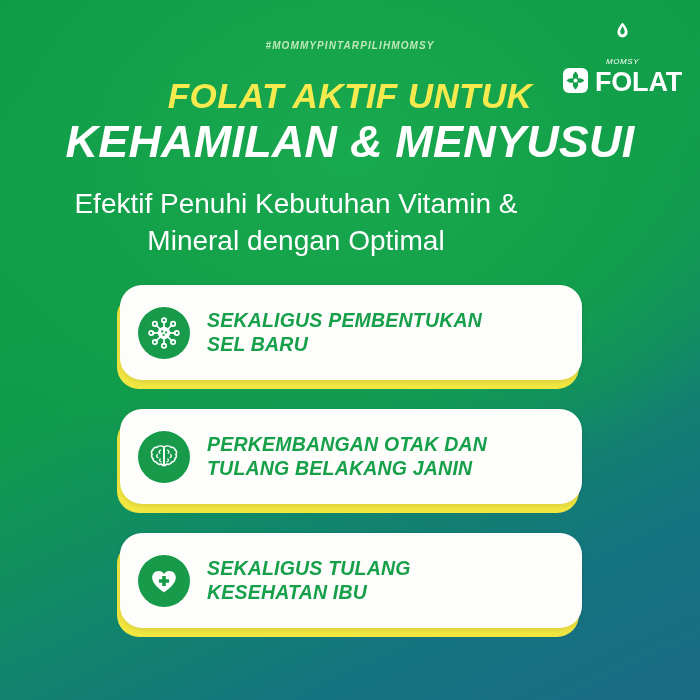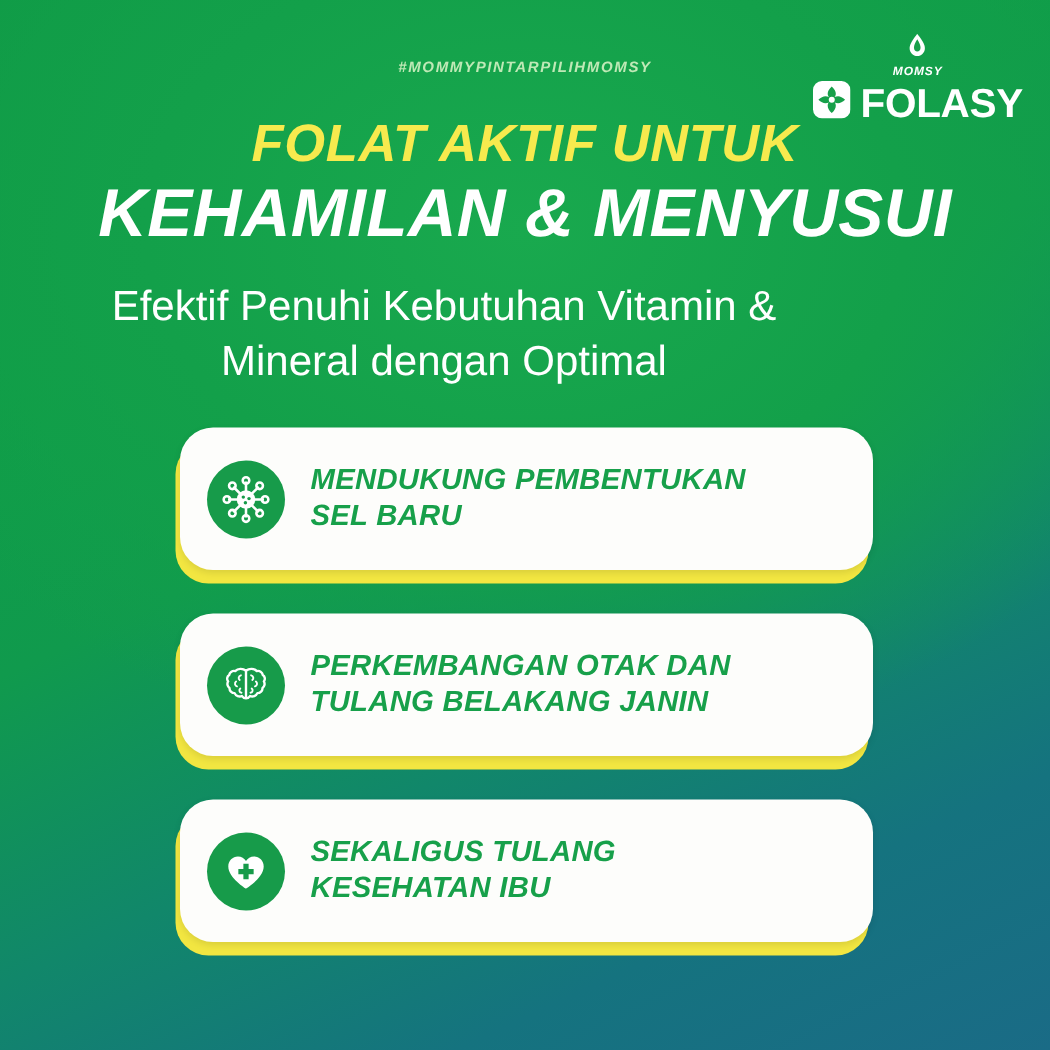--- a/index.html
+++ b/index.html
@@ -21,22 +21,22 @@
   }
 
   
   .logo{
     position:absolute;top:22px;right:18px;
     display:flex;flex-direction:column;align-items:center;
   }
   .logo-momsy{display:flex;flex-direction:column;align-items:center;margin-bottom:2px;}
   .drop{display:block;}
   .momsy-word{
-    color:#ffffff;font-size:8px;font-weight:bold;letter-spacing:.6px;
-    font-style:italic;line-height:1;margin-top:1px;
+    color:#ffffff;font-size:8px;font-weight:normal;letter-spacing:.6px;
+    font-style:italic;line-height:1;margin-top:16px;
   }
   .logo-folasy{display:flex;align-items:center;gap:7px;}
   .folasy-word{
     color:#ffffff;font-size:27px;font-weight:bold;line-height:1;
     letter-spacing:-.2px;
   }
 
   
   .hashtag{
     position:absolute;top:40px;left:0;width:700px;text-align:center;
@@ -108,21 +108,21 @@
     <div class="logo-folasy">
       <span>
         <svg width="25" height="25" viewBox="0 0 25 25">
           <rect x="0" y="0" width="25" height="25" rx="6" fill="#ffffff"></rect>
           <g fill="#17a04a">
             <path d="M12.5 3.6 C10.6 5.3 9.8 7.0 9.8 8.5 C9.8 9.4 10.1 10.1 10.6 10.6 C9.9 10.3 9.1 10.2 8.3 10.2 C6.8 10.2 5.2 11.0 3.6 12.5 C5.2 14.0 6.8 14.8 8.3 14.8 C9.1 14.8 9.9 14.7 10.6 14.4 C10.1 14.9 9.8 15.6 9.8 16.5 C9.8 18.0 10.6 19.7 12.5 21.4 C14.4 19.7 15.2 18.0 15.2 16.5 C15.2 15.6 14.9 14.9 14.4 14.4 C15.1 14.7 15.9 14.8 16.7 14.8 C18.2 14.8 19.8 14.0 21.4 12.5 C19.8 11.0 18.2 10.2 16.7 10.2 C15.9 10.2 15.1 10.3 14.4 10.6 C14.9 10.1 15.2 9.4 15.2 8.5 C15.2 7.0 14.4 5.3 12.5 3.6 Z"></path>
           </g>
           <circle cx="12.5" cy="12.5" r="2.0" fill="#ffffff"></circle>
         </svg>
       </span>
-      <span class="folasy-word">FOLASY</span>
+      <span class="folasy-word">FOLAT</span>
     </div>
   </div>
 
   <div class="hashtag">#MOMMYPINTARPILIHMOMSY</div>
 
   <div class="headline">
     <span class="h-line1">FOLAT AKTIF UNTUK</span>
     <span class="h-line2">KEHAMILAN &amp; MENYUSUI</span>
   </div>
 
@@ -160,21 +160,21 @@
               <circle cx="4.3" cy="17" r="2.2"></circle>
               <circle cx="29.7" cy="17" r="2.2"></circle>
               <circle cx="7.9" cy="7.9" r="2.2"></circle>
               <circle cx="26.1" cy="7.9" r="2.2"></circle>
               <circle cx="7.9" cy="26.1" r="2.2"></circle>
               <circle cx="26.1" cy="26.1" r="2.2"></circle>
             </g>
           </svg>
         </div>
         <div class="card-text">
-          <span>MENDUKUNG PEMBENTUKAN</span><br>
+          <span>SEKALIGUS PEMBENTUKAN</span><br>
           <span>SEL BARU</span>
         </div>
       </div>
     </div>
 
     <div class="card-wrap">
       <div class="card-shadow"></div>
       <div class="card">
         <div class="icon-circle">
           <svg width="34" height="34" viewBox="0 0 34 34">

